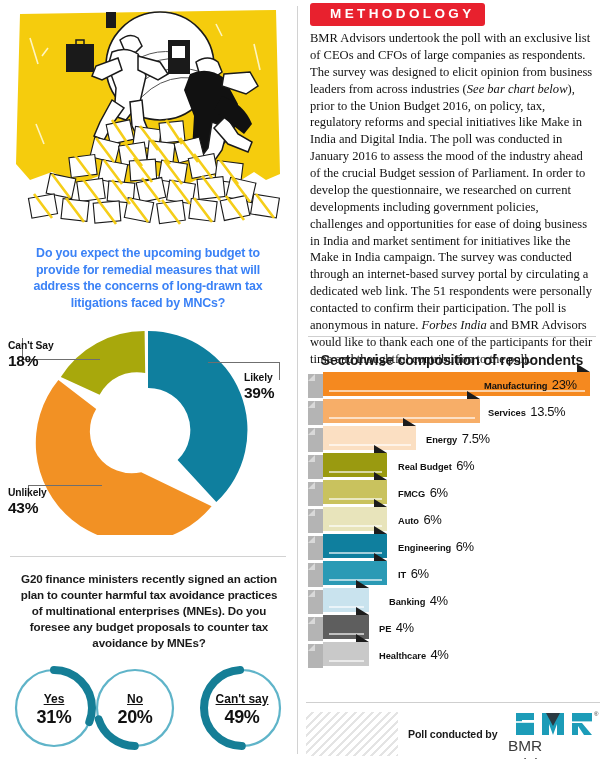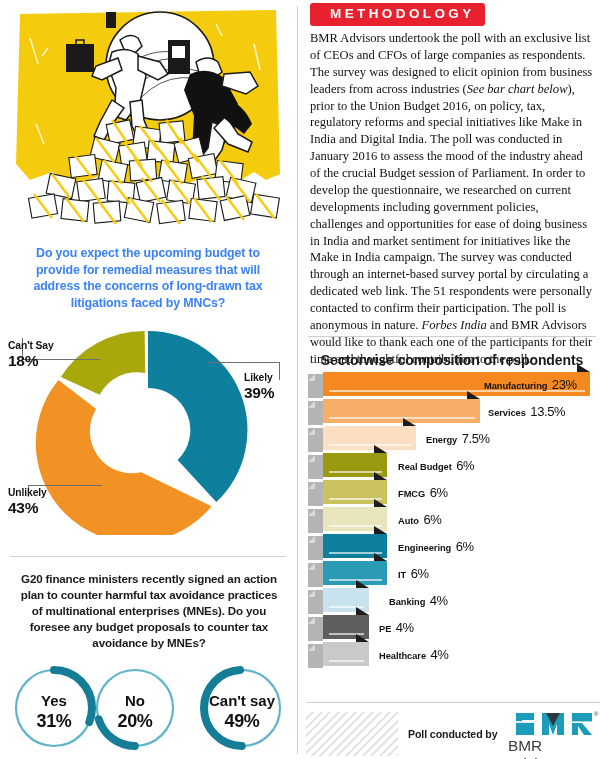--- a/index.html
+++ b/index.html
@@ -79,21 +79,21 @@
   #rings {
     position: absolute; left: 0; top: 662px;
     width: 296px; height: 96px;
   }
   .ring { position: absolute; width: 92px; height: 92px; top: 0; }
   .ring svg { position: absolute; left: 0; top: 0; }
   .ring .rtxt {
     position: absolute; left: 0; top: 30px; width: 92px;
     text-align: center; color: #111;
   }
-  .ring .rname { font-size: 15px; font-weight: bold; display: block; line-height: 1.2; }
+  .ring .rname { font-size: 12px; font-weight: bold; display: block; line-height: 1.2; text-decoration: underline; }
   .ring .rpct  { font-size: 18px;  font-weight: bold; display: block; line-height: 1.25; letter-spacing: -0.3px; }
   #ring-0 { left: 8px; }
   #ring-1 { left: 89px; }
   #ring-2 { left: 196px; }
 
   
   #v-divider {
     position: absolute; left: 297px; top: 6px;
     width: 1px; height: 748px; background: #d2d2d2;
   }

